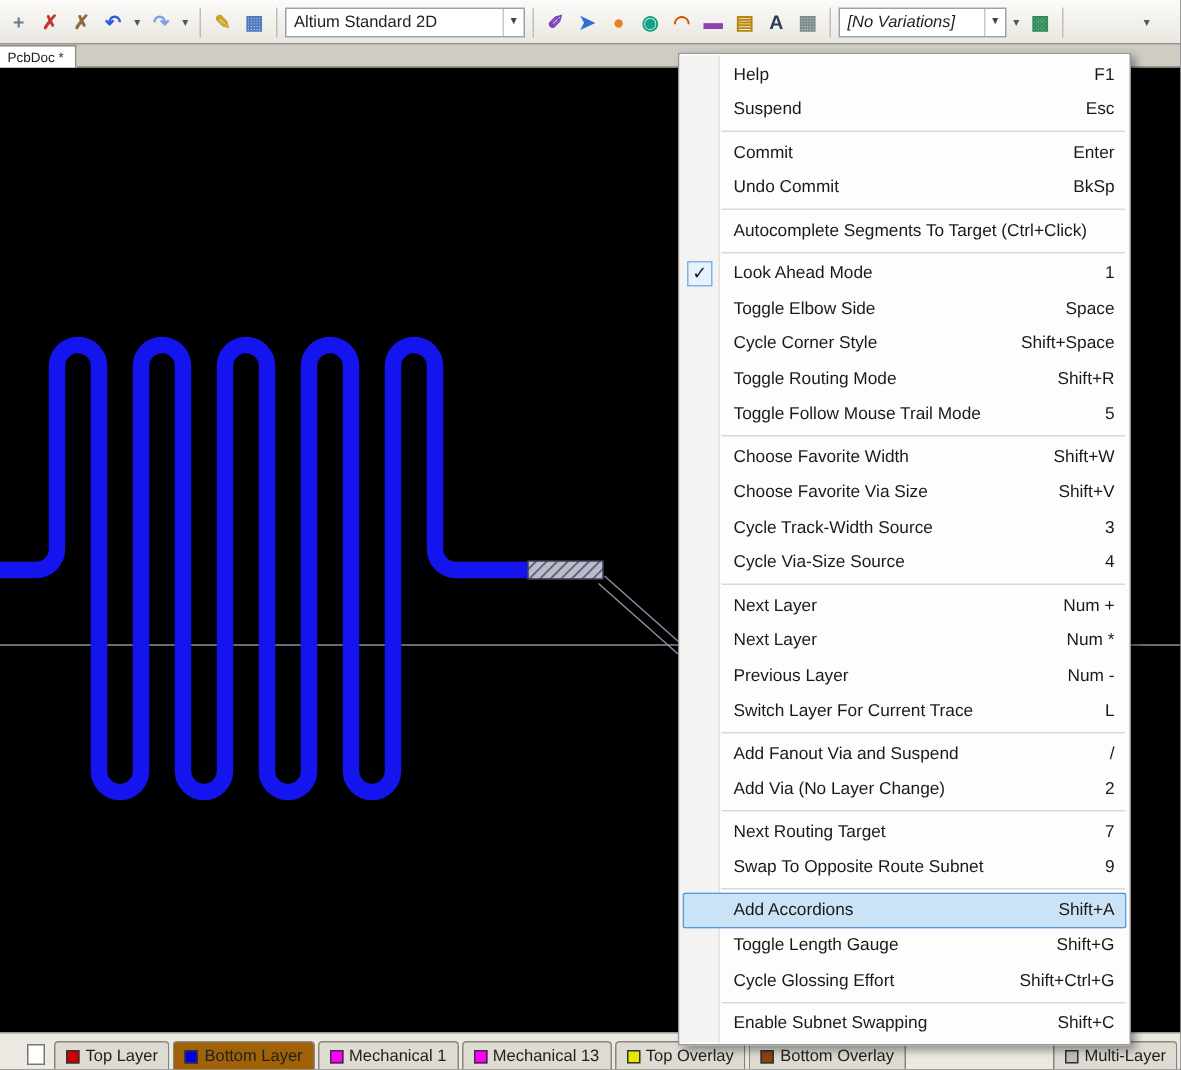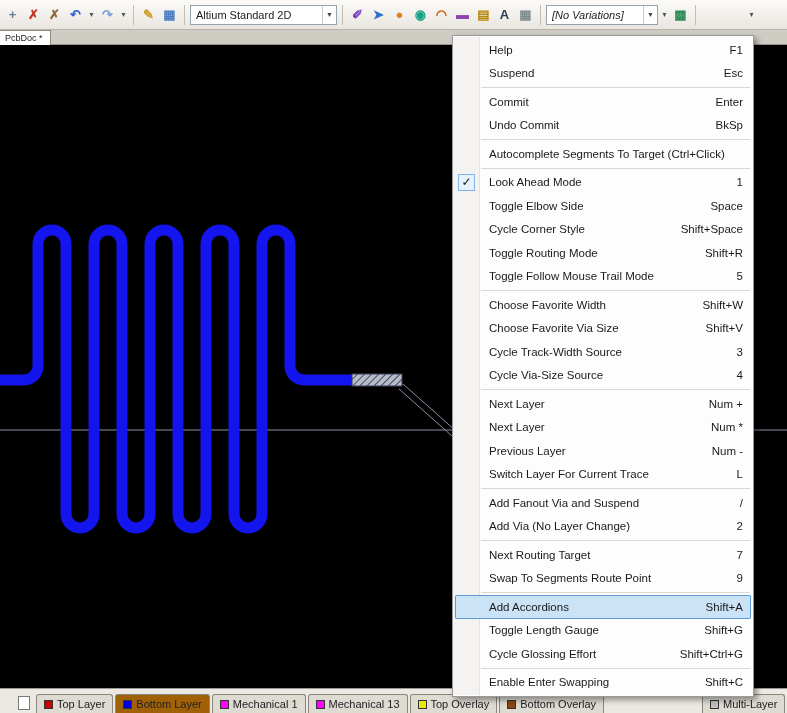--- a/index.html
+++ b/index.html
@@ -75,21 +75,21 @@
       <div class="tb-icon" style="color: rgb(192, 57, 43);">✗</div>
       <div class="tb-icon" style="color: rgb(142, 108, 58);">✗</div>
       <div class="tb-icon" style="color: rgb(43, 95, 217);">↶</div>
       <div class="tb-caret">▾</div>
       <div class="tb-icon" style="color: rgb(125, 160, 224);">↷</div>
       <div class="tb-caret">▾</div>
       <div class="tb-sep"></div>
       <div class="tb-icon" style="color: rgb(201, 162, 39);">✎</div>
       <div class="tb-icon" style="color: rgb(79, 124, 191);">▦</div>
       <div class="tb-sep"></div>
-      <div class="tb-combo" style="width: 147px;">
+      <div class="tb-combo" style="width: 160px;">
         <span>Altium Standard 2D</span>
         <span class="combo-caret">▼</span>
       </div>
       <div class="tb-sep"></div>
       <div class="tb-icon" style="color: rgb(125, 63, 191);">✐</div>
       <div class="tb-icon" style="color: rgb(46, 111, 208);">➤</div>
       <div class="tb-icon" style="color: rgb(230, 126, 34);">●</div>
       <div class="tb-icon" style="color: rgb(22, 160, 133);">◉</div>
       <div class="tb-icon" style="color: rgb(211, 84, 0);">◠</div>
       <div class="tb-icon" style="color: rgb(142, 68, 173);">▬</div>
@@ -254,36 +254,36 @@
       <div class="menu-item">
         <span class="label">Add Via (No Layer Change)</span>
         <span class="shortcut">2</span>
       </div>
       <div class="menu-sep"></div>
       <div class="menu-item">
         <span class="label">Next Routing Target</span>
         <span class="shortcut">7</span>
       </div>
       <div class="menu-item">
-        <span class="label">Swap To Segments Route Point</span>
+        <span class="label">Swap To Opposite Route Subnet</span>
         <span class="shortcut">9</span>
       </div>
       <div class="menu-sep"></div>
       <div class="menu-item highlighted">
         <span class="label">Add Accordions</span>
         <span class="shortcut">Shift+A</span>
       </div>
       <div class="menu-item">
         <span class="label">Toggle Length Gauge</span>
         <span class="shortcut">Shift+G</span>
       </div>
       <div class="menu-item">
         <span class="label">Cycle Glossing Effort</span>
         <span class="shortcut">Shift+Ctrl+G</span>
       </div>
       <div class="menu-sep"></div>
       <div class="menu-item">
-        <span class="label">Enable Enter Swapping</span>
+        <span class="label">Enable Subnet Swapping</span>
         <span class="shortcut">Shift+C</span>
       </div>
     </div>
 
 </div>
 
 </body></html>

